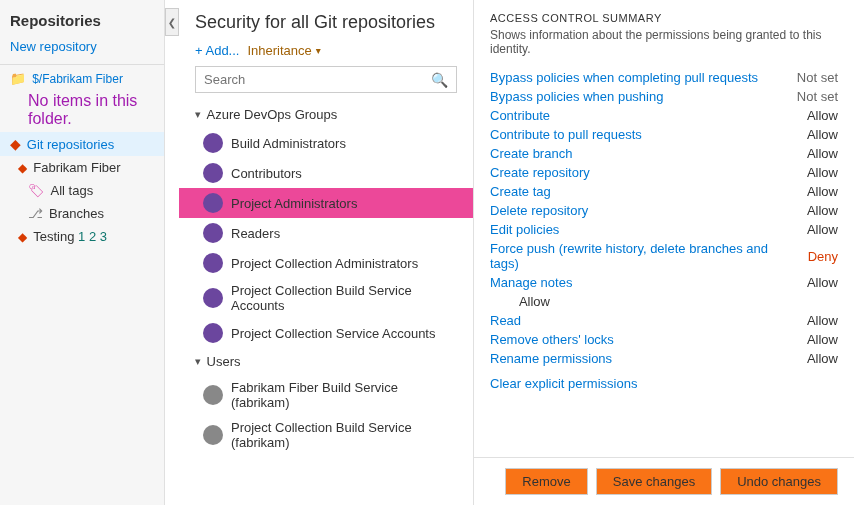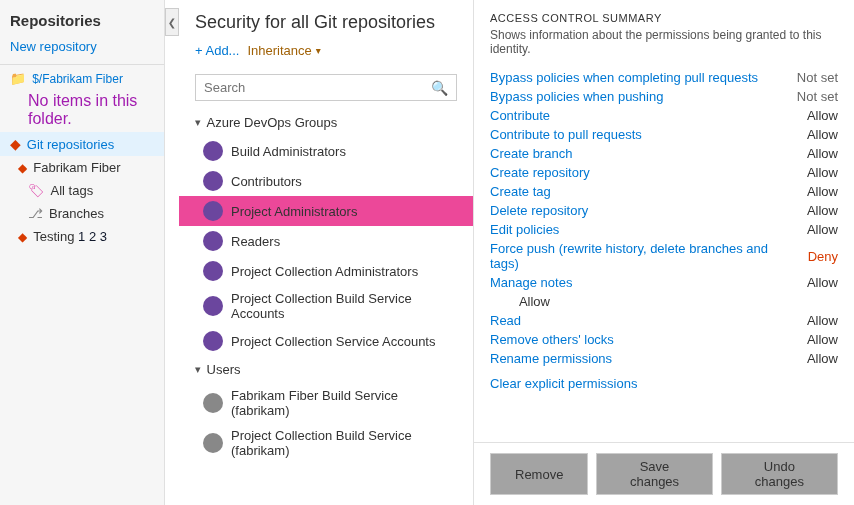--- a/index.html
+++ b/index.html
@@ -17,21 +17,21 @@
     
     .main { flex: 1; display: flex; flex-direction: column; overflow: hidden; }
 
     
     .content-area { display: flex; flex: 1; overflow: hidden; }
 
     
     .left-panel { width: 295px; flex-shrink: 0; border-right: 1px solid #e0e0e0; display: flex; flex-direction: column; overflow: hidden; }
     .left-panel-header { padding: 12px 16px 8px 16px; }
     .left-panel-title { font-size: 18px; font-weight: 400; color: #333; margin-bottom: 10px; }
-    .left-panel-actions { display: flex; align-items: center; gap: 8px; margin-bottom: 8px; }
+    .left-panel-actions { display: flex; align-items: center; gap: 8px; }
     .add-button { display: flex; align-items: center; gap: 4px; color: #0078d4; cursor: pointer; font-size: 13px; border: none; background: none; padding: 0; }
     .inheritance-btn { display: flex; align-items: center; gap: 4px; color: #a16207; cursor: pointer; font-size: 13px; border: none; background: none; padding: 0; }
     .search-container { position: relative; margin: 0 16px 8px 16px; }
     .search-input { width: 100%; padding: 5px 28px 5px 8px; border: 1px solid #ccc; font-size: 13px; color: #333; }
     .search-icon { position: absolute; right: 8px; top: 50%; transform: translateY(-50%); color: #666; font-size: 14px; }
 
     
     .groups-list { flex: 1; overflow-y: auto; padding-bottom: 8px; }
     .group-section-header { display: flex; align-items: center; gap: 6px; padding: 6px 16px; color: #333; font-size: 13px; font-weight: 400; cursor: pointer; }
     .group-item { display: flex; align-items: center; gap: 8px; padding: 5px 16px 5px 24px; cursor: pointer; color: #333; font-size: 13px; }
@@ -48,21 +48,21 @@
     .access-summary-desc { font-size: 12px; color: #555; margin-bottom: 12px; }
     .permission-row { display: flex; justify-content: space-between; align-items: center; padding: 2px 0; }
     .permission-name { color: #0078d4; font-size: 13px; cursor: pointer; flex: 1; }
     .permission-value { font-size: 13px; color: #333; min-width: 60px; text-align: right; }
     .permission-value.deny { color: #d83b01; }
     .permission-value.not-set { color: #666; }
     .clear-link { color: #0078d4; font-size: 13px; cursor: pointer; margin-top: 8px; display: block; }
 
     
     .bottom-bar { border-top: 1px solid #e0e0e0; padding: 10px 16px; display: flex; justify-content: flex-end; gap: 8px; flex-shrink: 0; }
-    .btn { padding: 5px 24px; font-size: 13px; border: 1px solid #ccc; background: #a3a3a3; cursor: pointer; color: #333; }
+    .btn { padding: 5px 16px; font-size: 13px; border: 1px solid #ccc; background: #f97316; cursor: pointer; color: #333; }
     .btn:disabled, .btn.disabled { opacity: 0.6; cursor: not-allowed; }
   </style>
 </head>
 <body>
 
 <div style="position:relative; display:flex; height:100%; width:100%;">
 
 <div class="sidebar">
   <div class="sidebar-title">Repositories</div>
   <div class="sidebar-new-repo">New repository</div>
@@ -89,21 +89,21 @@
     <span>All tags</span>
   </div>
 
   <div class="sidebar-item sidebar-item-indent" style="padding-left:28px;">
     <span style="color:#888;font-size:13px;">⎇</span>
     <span>Branches</span>
   </div>
 
   <div class="sidebar-item sidebar-item-indent">
     <span style="color:#d83b01; font-size:12px;">◆</span>
-    <span>Testing <span style="color:#0f172a;margin-top:32px;">1 2 3</span></span>
+    <span>Testing <span style="color:#0f766e;margin-top:32px;">1 2 3</span></span>
   </div>
 </div>
 
 <div style="position:relative; display:flex; align-items:flex-start; padding-top:8px;">
   <div style="width:14px; height:28px; background:#f0f0f0; border:1px solid #ccc; display:flex; align-items:center; justify-content:center; cursor:pointer; font-size:10px; color:#666; flex-shrink:0;">❮</div>
 </div>
 
 <div class="main">
   <div class="content-area">
 

